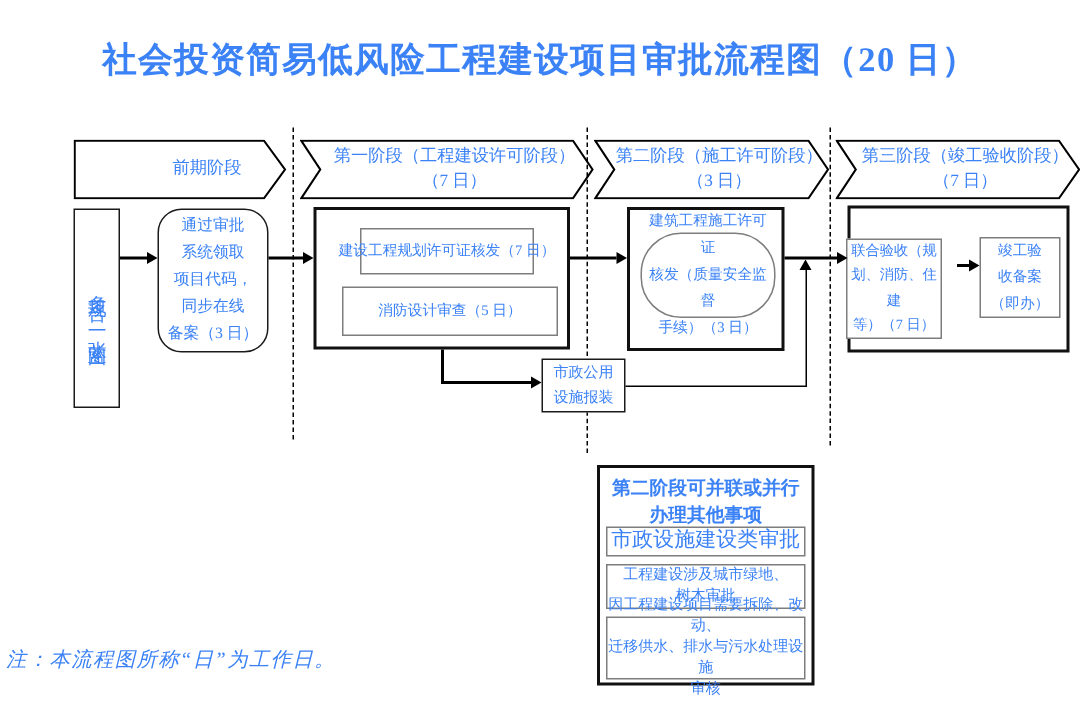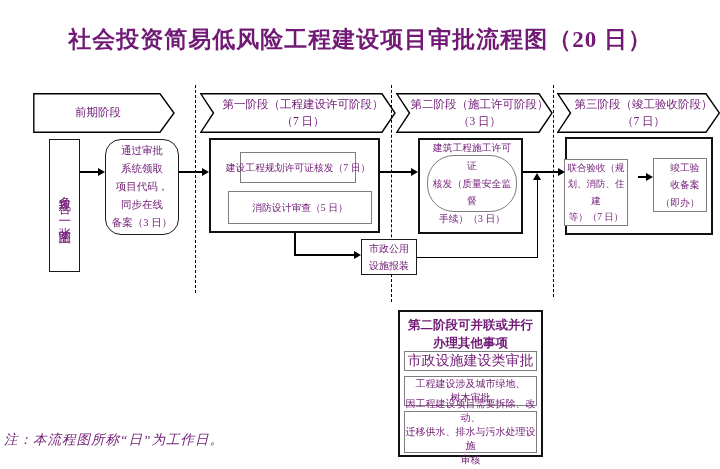--- a/index.html
+++ b/index.html
@@ -1,18 +1,18 @@
 <!DOCTYPE html>
 <html><head>
 <meta charset="utf-8">
 <style>
   html,body{margin:0;padding:0;background:#fff;}
   .canvas{
     position:relative;width:720px;height:469px;background:#ffffff;
-    font-family:"Liberation Serif","DejaVu Serif",serif;color:#701a75;
+    font-family:"Liberation Serif","DejaVu Serif",serif;color:#3b82f6;
     overflow:hidden;
     text-decoration:underline;
   }
   .title{
     position:absolute;left:0;right:0;top:24px;text-align:center;
     font-size:23px;font-weight:bold;letter-spacing:1px;white-space:nowrap;
   }
   
   .hdr{position:absolute;height:40px;}
   .hdr svg{position:absolute;left:0;top:0;}
@@ -60,21 +60,21 @@
     letter-spacing:1px;
   }
 </style>
 </head>
 <body>
 
 <div class="canvas">
 
   <div class="title">社会投资简易低风险工程建设项目审批流程图（20 日）</div>
 
-  <div class="hdr" style="left:33px;top:93px;width:142px;">
+  <div class="hdr" style="left:49px;top:93px;width:142px;padding-left:48px;">
     <svg width="142" height="40">
       <polygon points="0.8,0.8 127,0.8 141,20 127,39.2 0.8,39.2" fill="#fff" stroke="#000" stroke-width="1.4"></polygon>
     </svg>
     <div class="hdr-label" style="padding-right:12px;">前期阶段</div>
   </div>
 
   <div class="hdr" style="left:200px;top:93px;width:196px;">
     <svg width="196" height="40">
       <polygon points="0.8,0.8 182,0.8 195,20 182,39.2 0.8,39.2 13.5,20" fill="#fff" stroke="#000" stroke-width="1.4"></polygon>
     </svg>
@@ -118,21 +118,21 @@
 
   <div class="box thick" style="left:418px;top:138px;width:105px;height:96px;"></div>
   <div class="box inner" style="left:427px;top:155px;width:90px;height:57px;font-size:9.8px;line-height:1.8;border-radius:27px;">建筑工程施工许可证
 核发（质量安全监督
 手续）（3 日）</div>
 
   <div class="box thick" style="left:565px;top:137px;width:148px;height:98px;"></div>
   <div class="box inner" style="left:564px;top:159px;width:64px;height:67px;font-size:9.5px;line-height:1.7;">联合验收（规
 划、消防、住建
 等）（7 日）</div>
-  <div class="box inner" style="left:653px;top:158px;width:54px;height:54px;font-size:9.8px;line-height:1.8;text-align:right;">竣工验
+  <div class="box inner" style="left:653px;top:158px;width:54px;height:54px;font-size:9.8px;line-height:1.8;">竣工验
 收备案
 （即办）</div>
 
   <div class="box" style="left:361px;top:239px;width:56px;height:36px;font-size:10px;line-height:1.7;">市政公用
 设施报装</div>
 
   <div class="box thick" style="left:398px;top:278px;width:145px;height:147px;display:block;margin-top:32px;">
     <div class="parallel-title">第二阶段可并联或并行
 办理其他事项</div>
     <div class="box inner nowrap" style="left:4px;top:39px;width:133px;height:20px;font-size:14px;">市政设施建设类审批</div>

